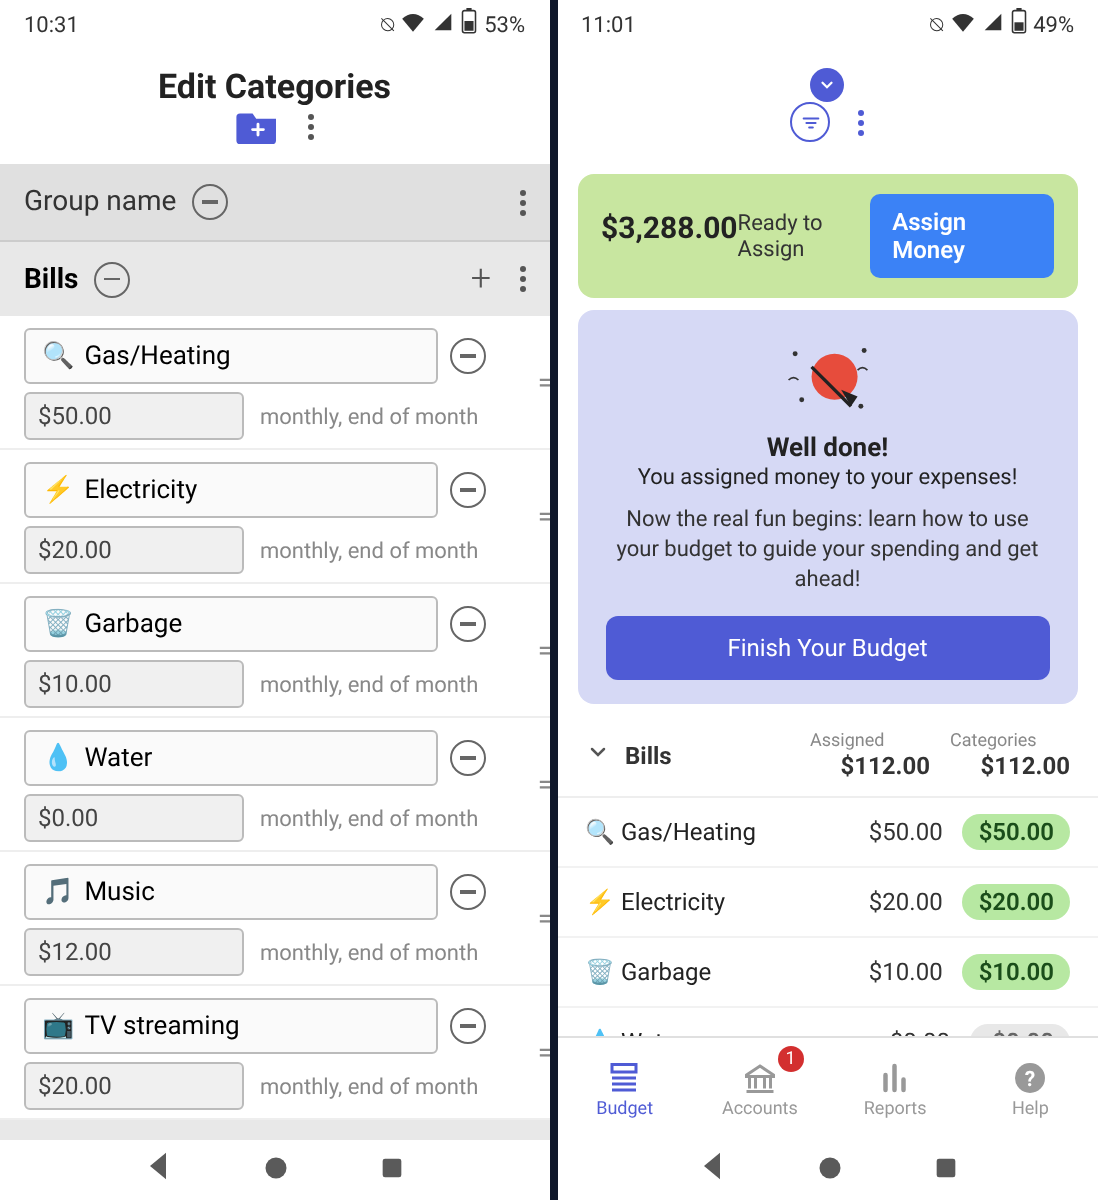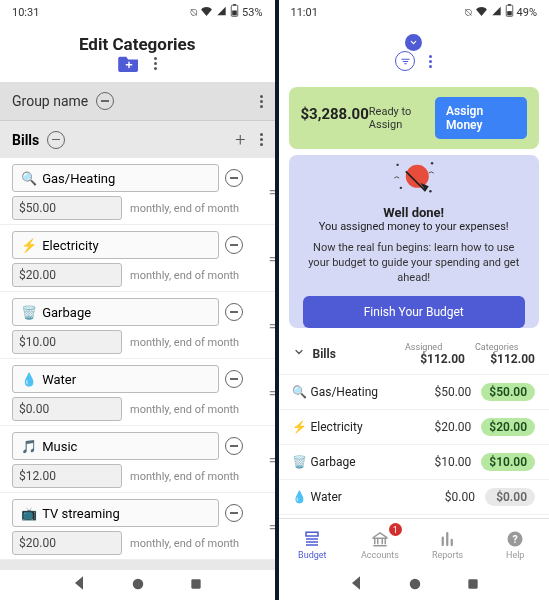--- a/index.html
+++ b/index.html
@@ -28,21 +28,21 @@
   .cat-drag { position: absolute; right: -2px; top: 26px; font-size: 14px; color: #888; }
   .cat-bottom { display: flex; align-items: center; gap: 8px; margin-top: 4px; }
   .cat-amount { width: 110px; height: 24px; border: 1px solid #bbb; border-radius: 3px; background: #f0f0f0; padding: 0 6px; font-size: 12px; display: flex; align-items: center; color: #444; }
   .cat-freq { font-size: 11px; color: #888; }
   
   .assign-box { margin: 6px 10px; background: #c8e6a0; border-radius: 8px; padding: 10px 12px; display: flex; align-items: center; justify-content: space-between; }
   .assign-left { display: flex; flex-direction: row; }
   .assign-amount { font-weight: 700; font-size: 15px; color: #222; }
   .assign-sub { font-size: 11px; color: #333; }
   .assign-btn { background: #3b82f6; color: #fff; font-size: 12px; font-weight: 600; padding: 7px 11px; border-radius: 5px; }
-  .welldone { margin: 2px 10px 6px 10px; background: #d6d9f5; border-radius: 8px; padding: 0 14px; text-align: center; }
+  .welldone { margin: 2px 10px 6px 10px; background: #d6d9f5; border-radius: 8px; padding: 12px 14px; text-align: center; }
   .confetti { position: relative; height: 46px; display: flex; justify-content: center; align-items: center; margin-bottom: 4px; }
   .wd-title { font-size: 13px; font-weight: 700; color: #222; margin-top: 4px; }
   .wd-sub { font-size: 11px; color: #222; }
   .wd-text { font-size: 11px; color: #333; margin-top: 8px; line-height: 1.35; }
   .finish-btn { background: #4f5bd5; color: #fff; font-size: 12px; padding: 9px 0; border-radius: 6px; margin-top: 10px; }
   .section-head { display: flex; align-items: center; padding: 8px 14px; font-size: 12px; font-weight: 700; color: #333; border-bottom: 1px solid #eee; }
   .section-head .chev { margin-right: 8px; }
   .section-head .sh-name { flex: 1; }
   .col-header { font-size: 9px; color: #888; font-weight: 400; text-align: left; }
   .col-val { font-weight: 700; font-size: 12px; text-align: right; }

